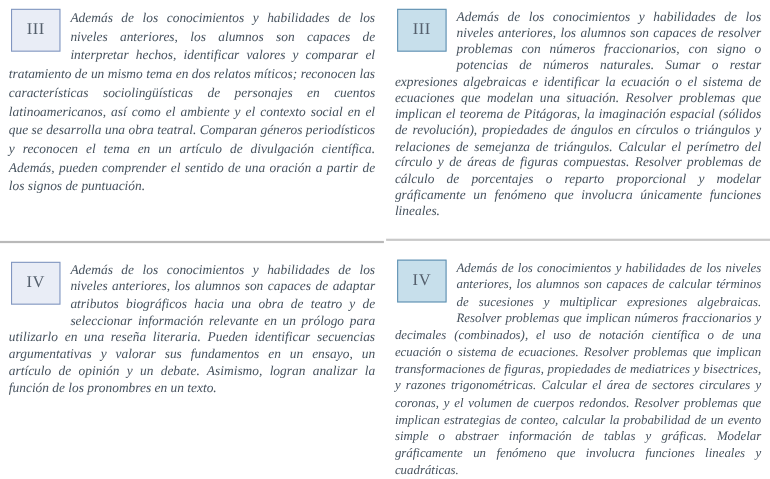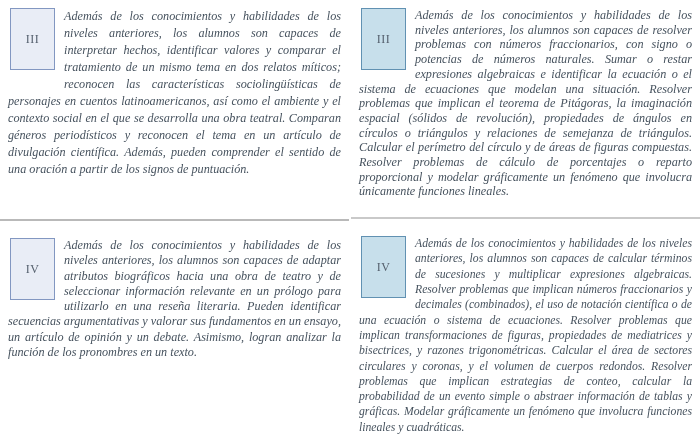--- a/index.html
+++ b/index.html
@@ -35,26 +35,26 @@
     flex: 1;
     padding-top: 17px;
   }
   .col-left  .cell-bottom { border-top: 2px solid var(--divider-left,  #b9b9b9); }
   .col-right .cell-bottom { border-top: 2px solid var(--divider-right, #c9c9c9); }
 
   .badge {
     box-sizing: border-box;
     float: left;
     width: 45px;
-    height: 62px;
+    height: 39px;
     margin: 0 9px 8px 2px;
     display: flex;
     align-items: center;
     justify-content: center;
-    font-size: 12px;
+    font-size: 15px;
     letter-spacing: 0.5px;
     color: var(--numeral-text, #55606d);
   }
   .badge-left {
     background: var(--left-badge-fill, #e9edf6);
     border: 1.5px solid var(--left-badge-border, #8297c1);
   }
   .badge-right {
     background: var(--right-badge-fill, #c7dfeb);
     border: 1.5px solid var(--right-badge-border, #6191b2);

